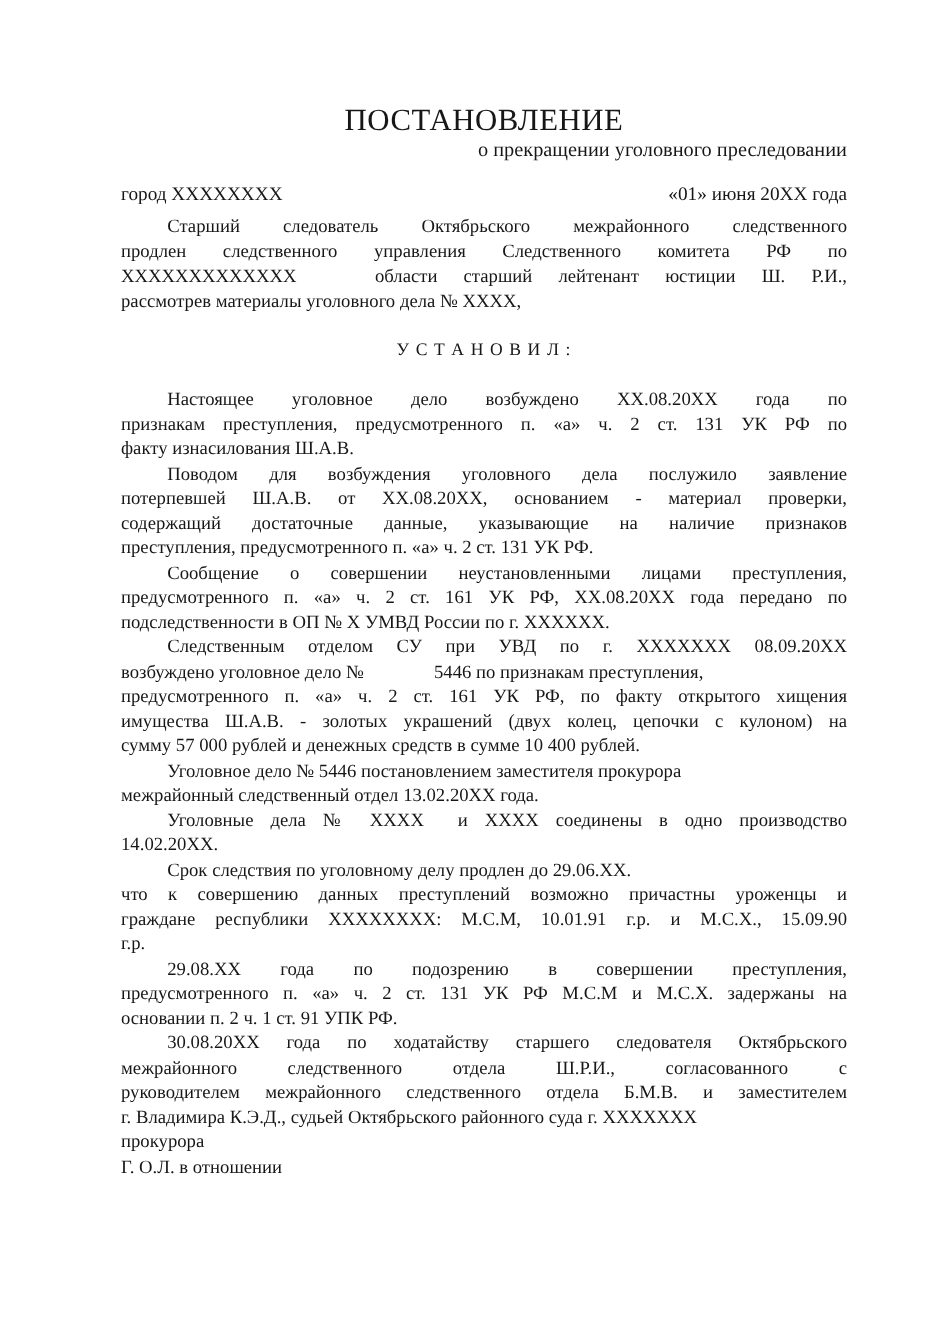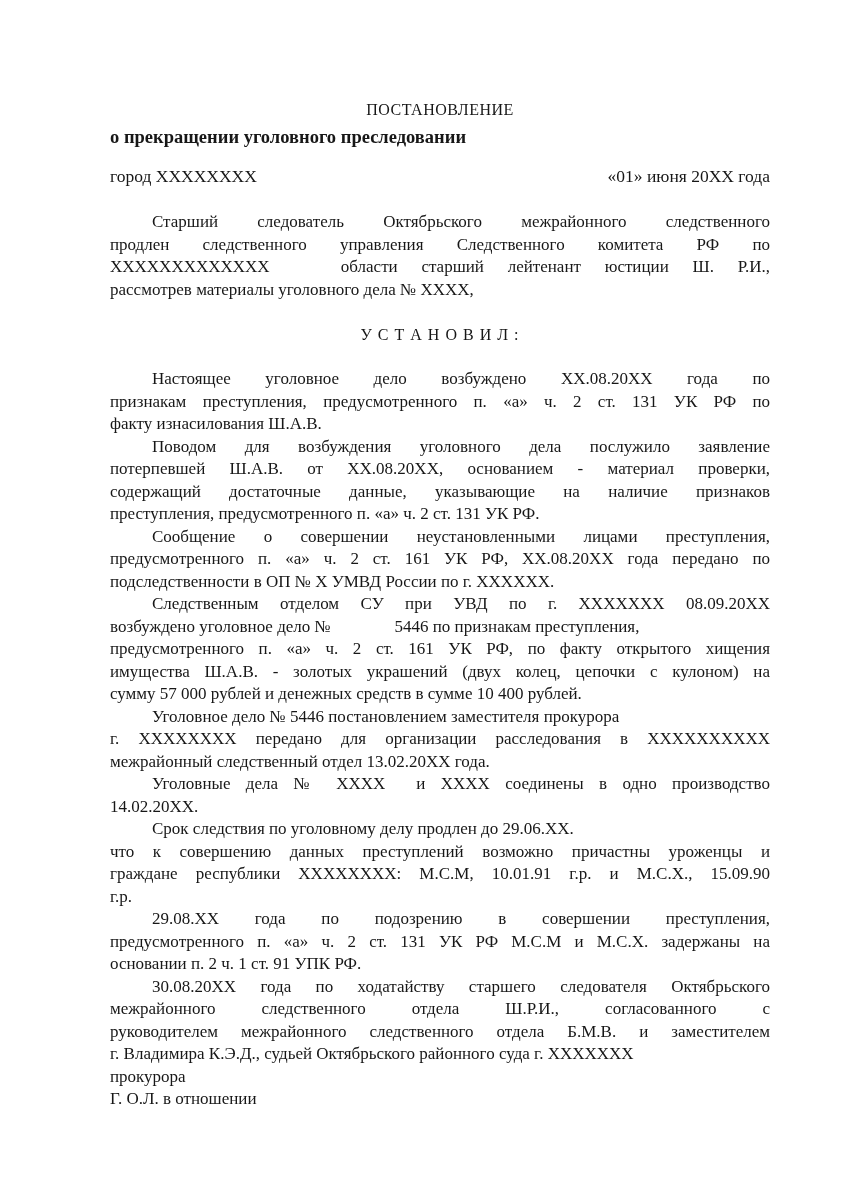--- a/index.html
+++ b/index.html
@@ -5,29 +5,29 @@
 <style>
   html,body{margin:0;padding:0;}
   body{width:848px;height:1200px;background:#ffffff;}
   .page{
     position:relative;width:848px;height:1200px;background:#ffffff;overflow:hidden;
     font-family:"Liberation Serif","DejaVu Serif",serif;color:#171717;
     -webkit-font-smoothing:antialiased;
   }
   .content{position:absolute;left:110px;top:0;width:660px;}
   .title{
-    margin:98px 0 0;font-size:16px;line-height:24px;font-weight:400;
+    margin:98px 0 0;font-size:28px;line-height:24px;font-weight:400;
     text-align:center;letter-spacing:.5px;
   }
-  .subtitle{margin:4px 0 0;font-size:18.5px;line-height:22px;font-weight:700;text-align:left;}
+  .subtitle{margin:4px 0 0;font-size:18.5px;line-height:22px;font-weight:400;text-align:right;}
   .place-date{
     display:flex;justify-content:space-between;margin-top:17px;
     font-size:17.5px;line-height:23px;text-align:right;
   }
-  .doc-body{margin-top:23px;font-size:17px;line-height:22.5px;}
+  .doc-body{margin-top:7px;font-size:17px;line-height:22.5px;}
   .para{margin:0;}
   .line{min-height:22.5px;white-space:normal;}
   .line.just{text-align:justify;text-align-last:justify;-moz-text-align-last:justify;}
   .line.indent{padding-left:42px;}
   .heading{
     text-align:center;font-size:16px;line-height:23px;
     margin:22px 0 22px;letter-spacing:1px;font-weight:400;
   }
   b{font-weight:400;}
 </style>
@@ -68,21 +68,20 @@
         </div>
         <div class="para">
           <div class="line just indent">Следственным отделом СУ при УВД по г. XXXXXXX 08.09.20XX</div>
           <div class="line">возбуждено уголовное дело №&nbsp;&nbsp;&nbsp;&nbsp;&nbsp;&nbsp;&nbsp;&nbsp;&nbsp;&nbsp;&nbsp;&nbsp;&nbsp;&nbsp; 5446 по признакам преступления,</div>
           <div class="line just">предусмотренного п. «а» ч. 2 ст. 161 УК РФ, по факту открытого хищения</div>
           <div class="line just">имущества Ш.А.В. - золотых украшений (двух колец, цепочки с кулоном) на</div>
           <div class="line">сумму 57 000 рублей и денежных средств в сумме 10 400 рублей.</div>
         </div>
         <div class="para">
           <div class="line indent">Уголовное дело № 5446 постановлением заместителя прокурора</div>
-          <div class="line just">г. XXXXXXXX передано для организации расследования в XXXXXXXXXX</div>
           <div class="line">межрайонный следственный отдел 13.02.20XX года.</div>
         </div>
         <div class="para">
           <div class="line just indent">Уголовные дела № XXXX&nbsp; и XXXX соединены в одно производство</div>
           <div class="line">14.02.20XX.</div>
         </div>
         <div class="para">
           <div class="line indent">Срок следствия по уголовному делу продлен до 29.06.XX.</div>
         </div>
         <div class="para">

